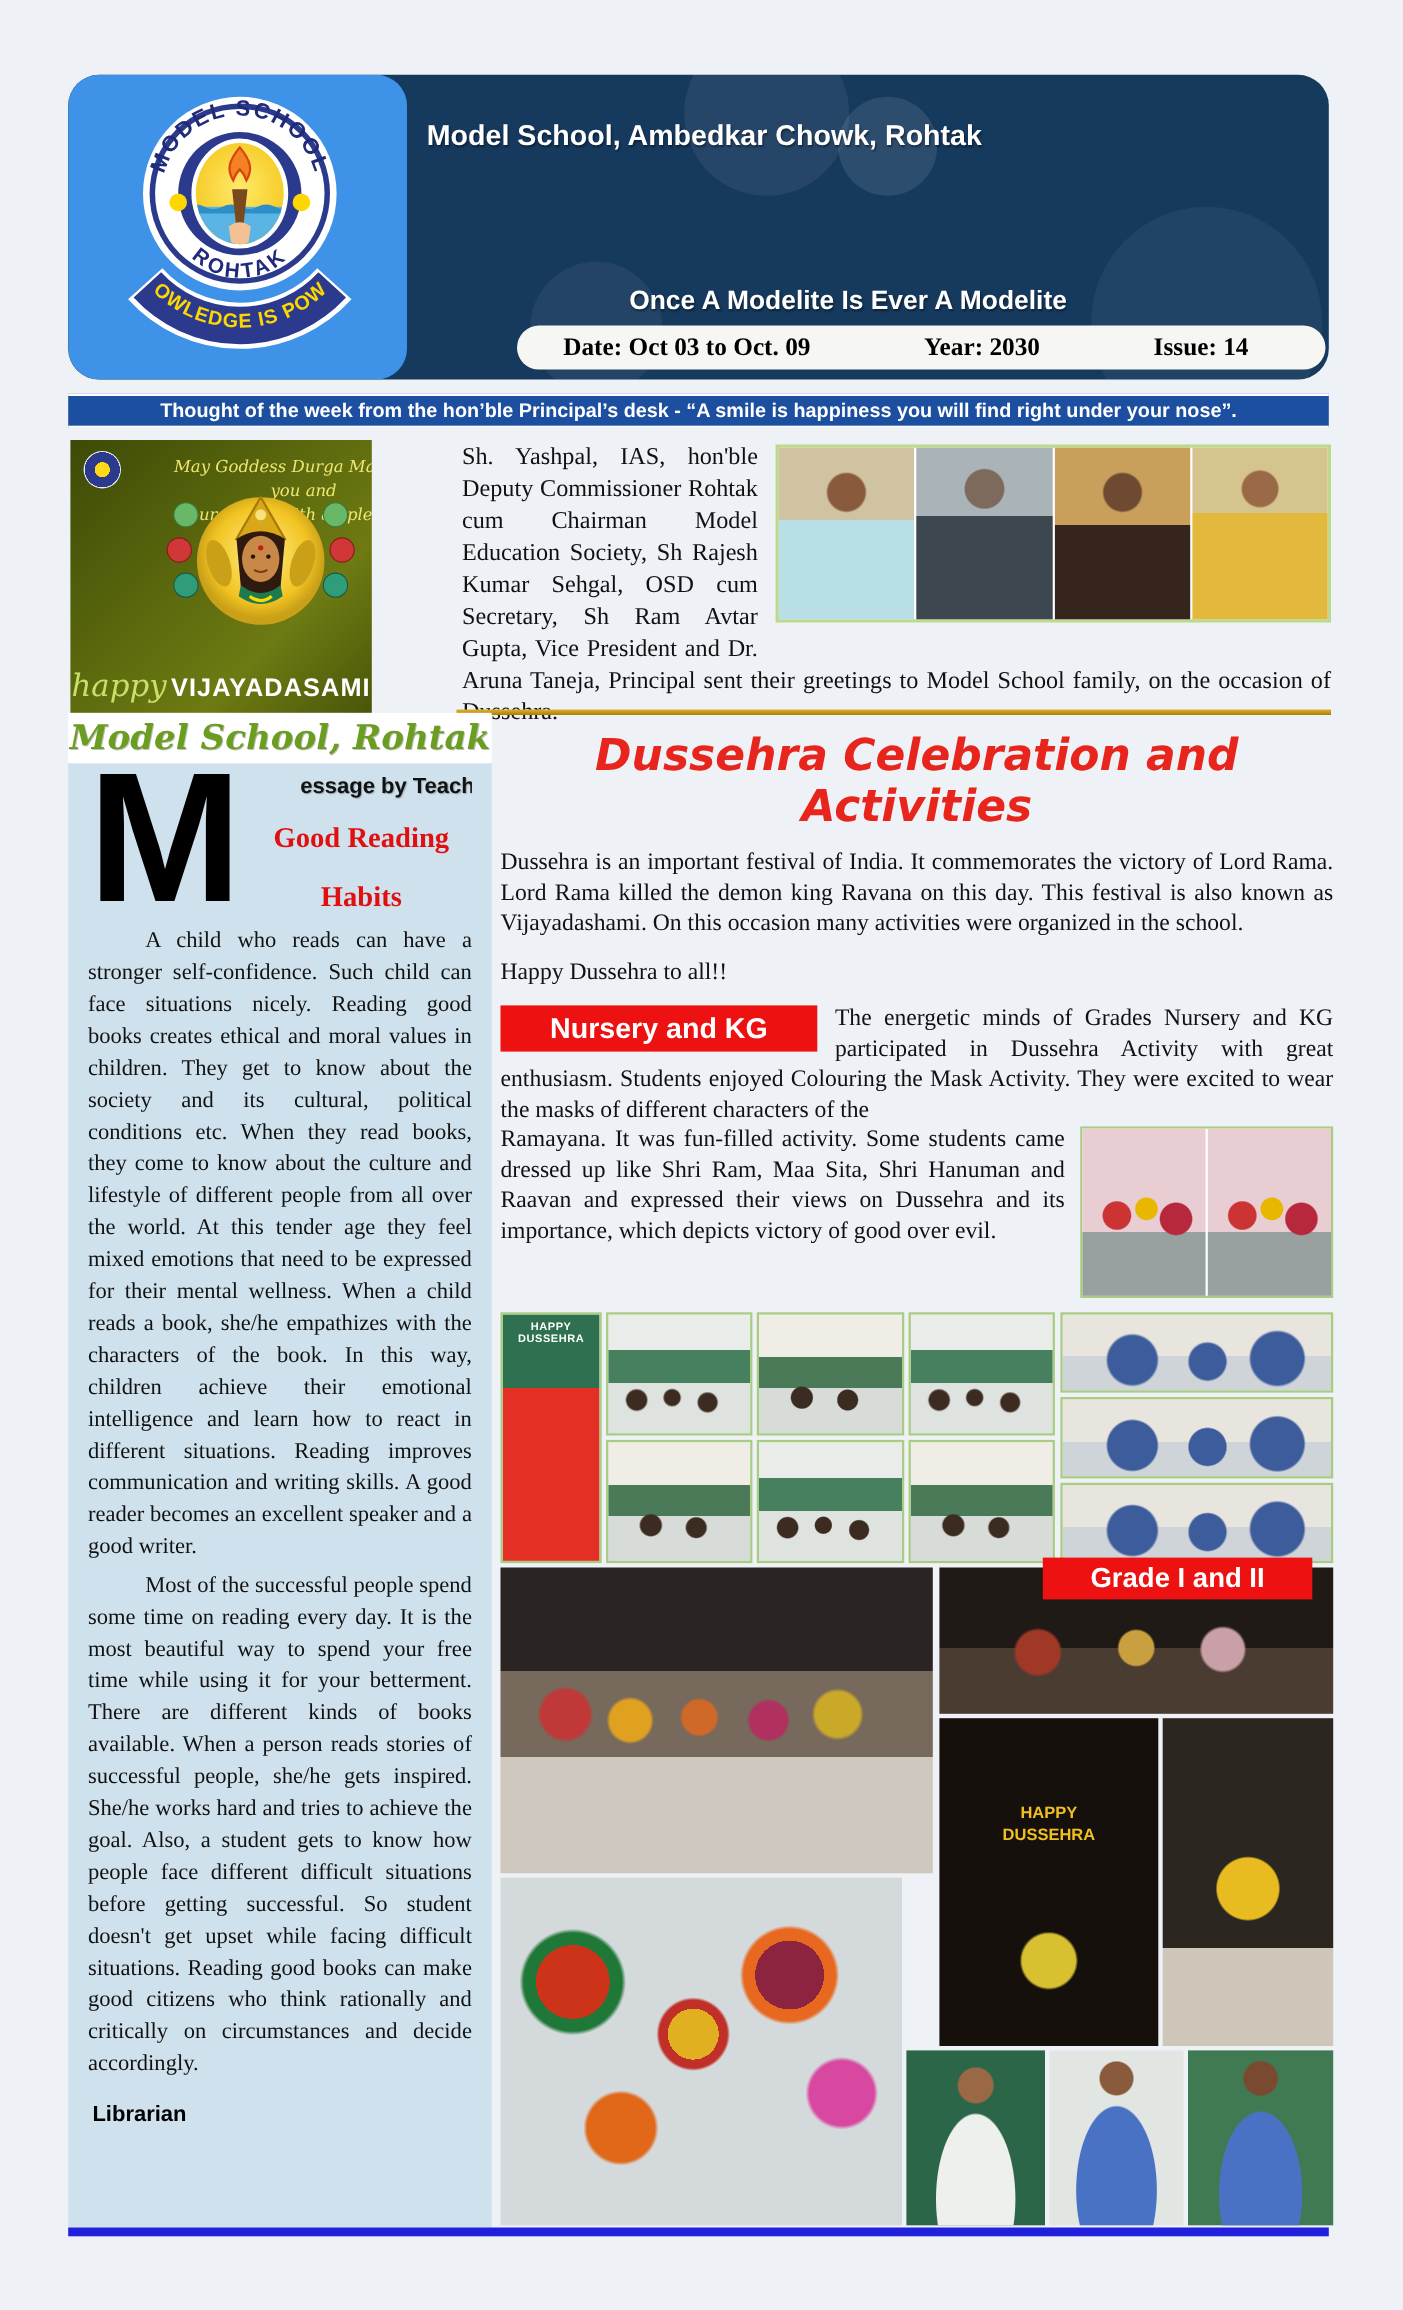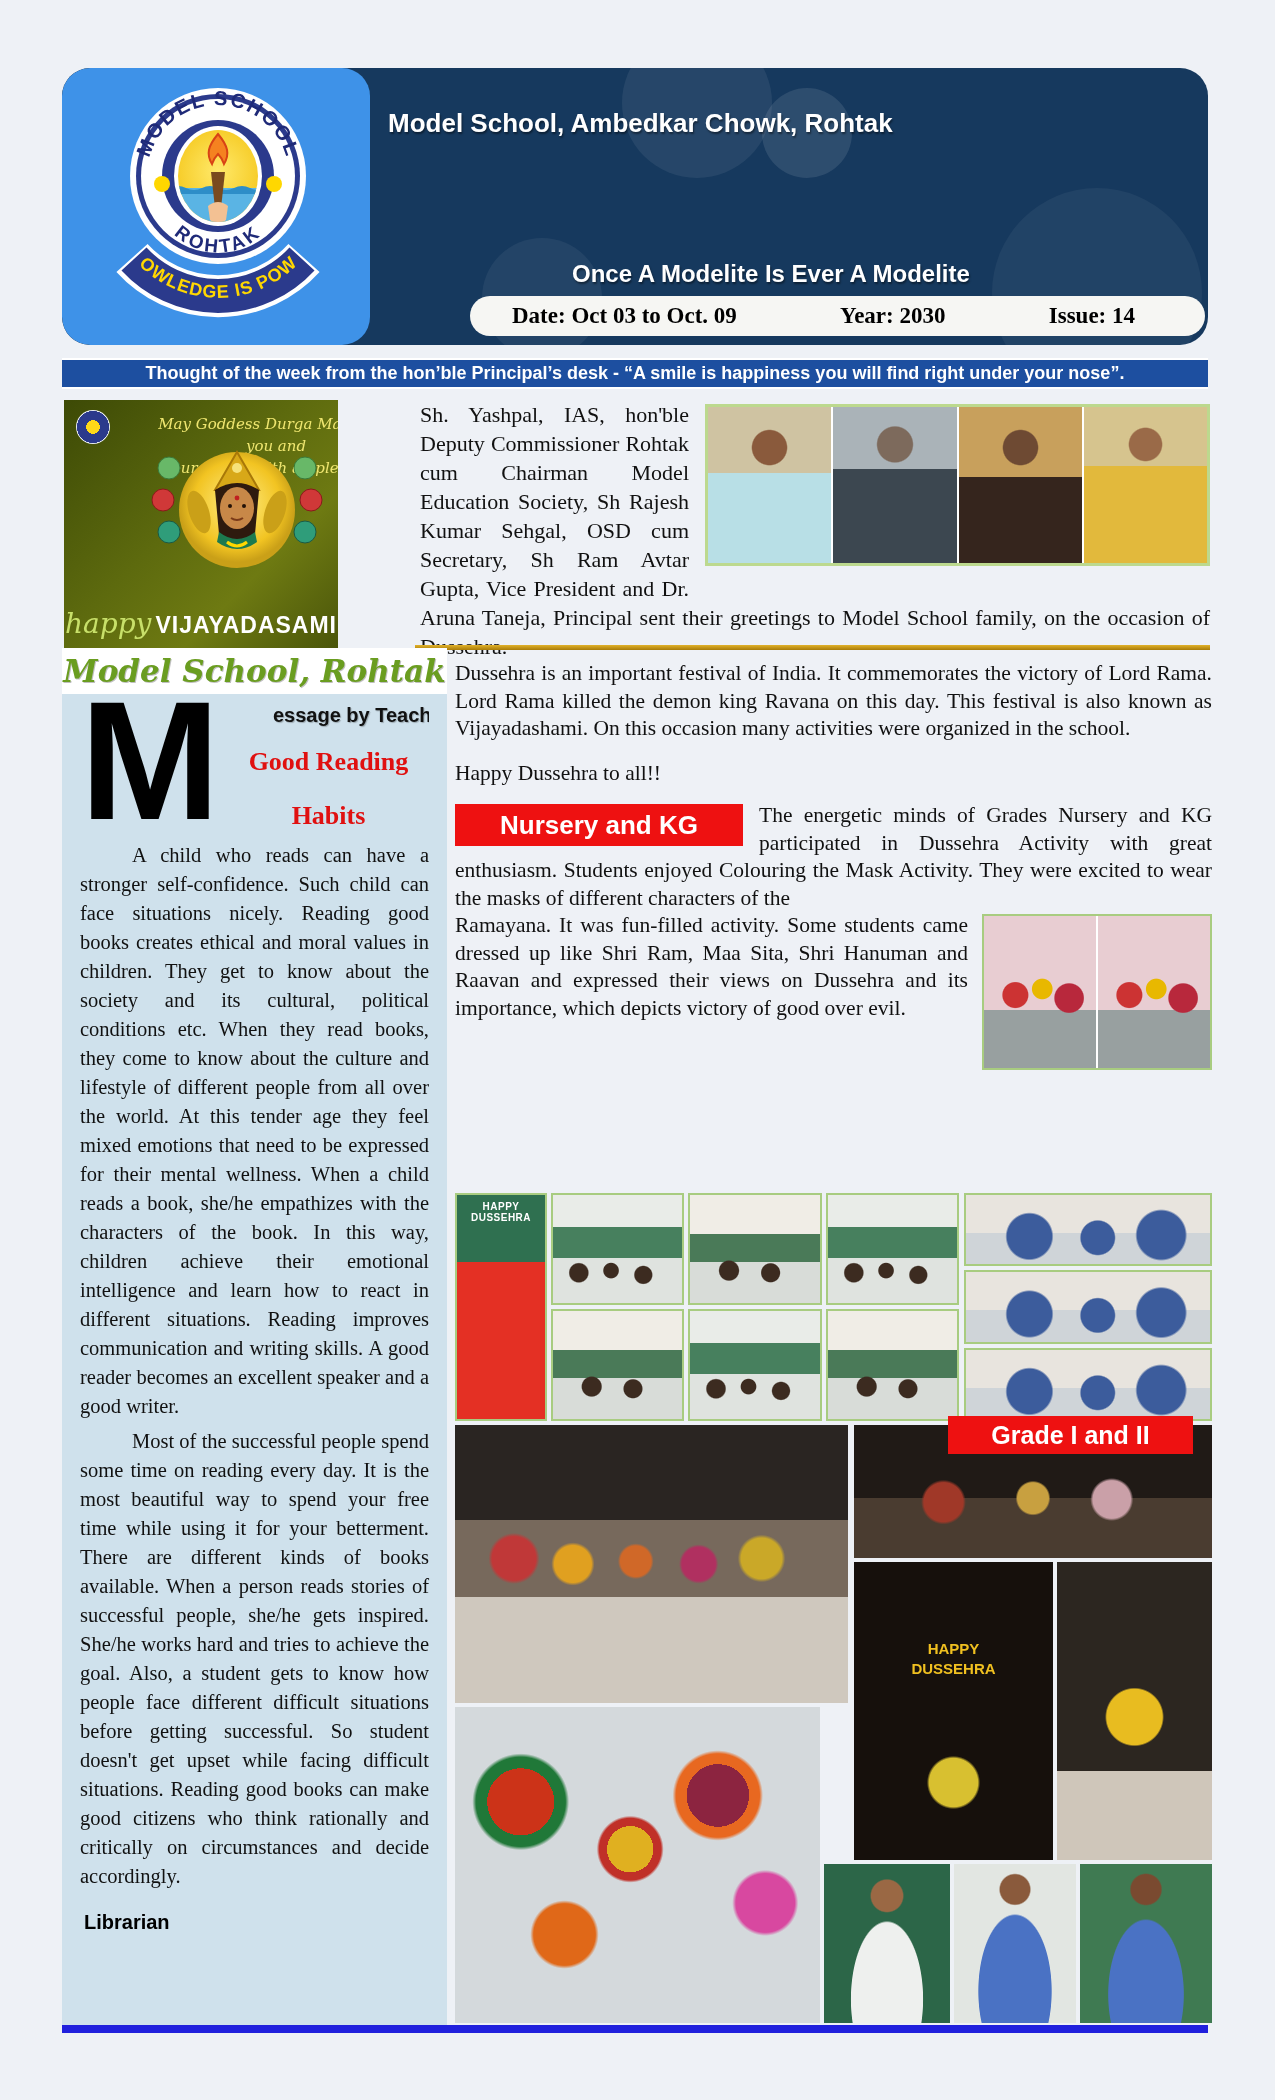--- a/index.html
+++ b/index.html
@@ -312,20 +312,21 @@
         <div class="msg-sub">Good Reading</div>
         <div class="msg-sub msg-sub2">Habits</div>
       </div>
     </div>
     <p class="tm-p tm-p1">A child who reads can have a stronger self-confidence. Such child can face situations nicely. Reading good books creates ethical and moral values in children. They get to know about the society and its cultural, political conditions etc. When they read books, they come to know about the culture and lifestyle of different people from all over the world. At this tender age  they feel mixed emotions that need to be expressed for their mental wellness. When a child reads a book, she/he empathizes with the characters of the book. In this way, children achieve their emotional intelligence and learn how to react in different situations. Reading improves communication and writing skills. A good reader becomes an excellent speaker and a good  writer.</p>
     <p class="tm-p tm-p2">Most of the successful people spend some time on reading every day. It is the most beautiful way to spend your free time while using it for your betterment. There are different kinds of books available. When a person reads stories of successful people, she/he gets inspired. She/he works hard and tries to achieve the goal. Also, a student gets to know how people face different difficult situations before getting successful. So student  doesn't get upset while facing difficult situations. Reading good books can make good citizens who think rationally and critically on circumstances and decide accordingly.</p>
     <div class="tm-role">Librarian</div>
   </aside>
 
   <main class="main-col">
+    <h1 class="dussehra-title">Dussehra Celebration and Activities</h1>
     <p class="body-p">Dussehra is an important festival of India. It commemorates the victory of Lord Rama. Lord Rama killed the demon king Ravana on this day. This festival is also known as Vijayadashami. On this occasion many activities were organized in the school.</p>
     <p class="body-p wish">Happy Dussehra to all!!</p>
 
     <div class="nursery-a">
       <div class="badge badge-nursery">Nursery and KG</div>
       <span>The energetic minds of Grades Nursery and KG participated in Dussehra Activity with great enthusiasm. Students enjoyed Colouring the Mask Activity. They were excited to wear the masks of different characters of the</span>
     </div>
     <div class="nursery-b">
       <div class="float-photo">
         <div class="ph ph-kids"></div>

